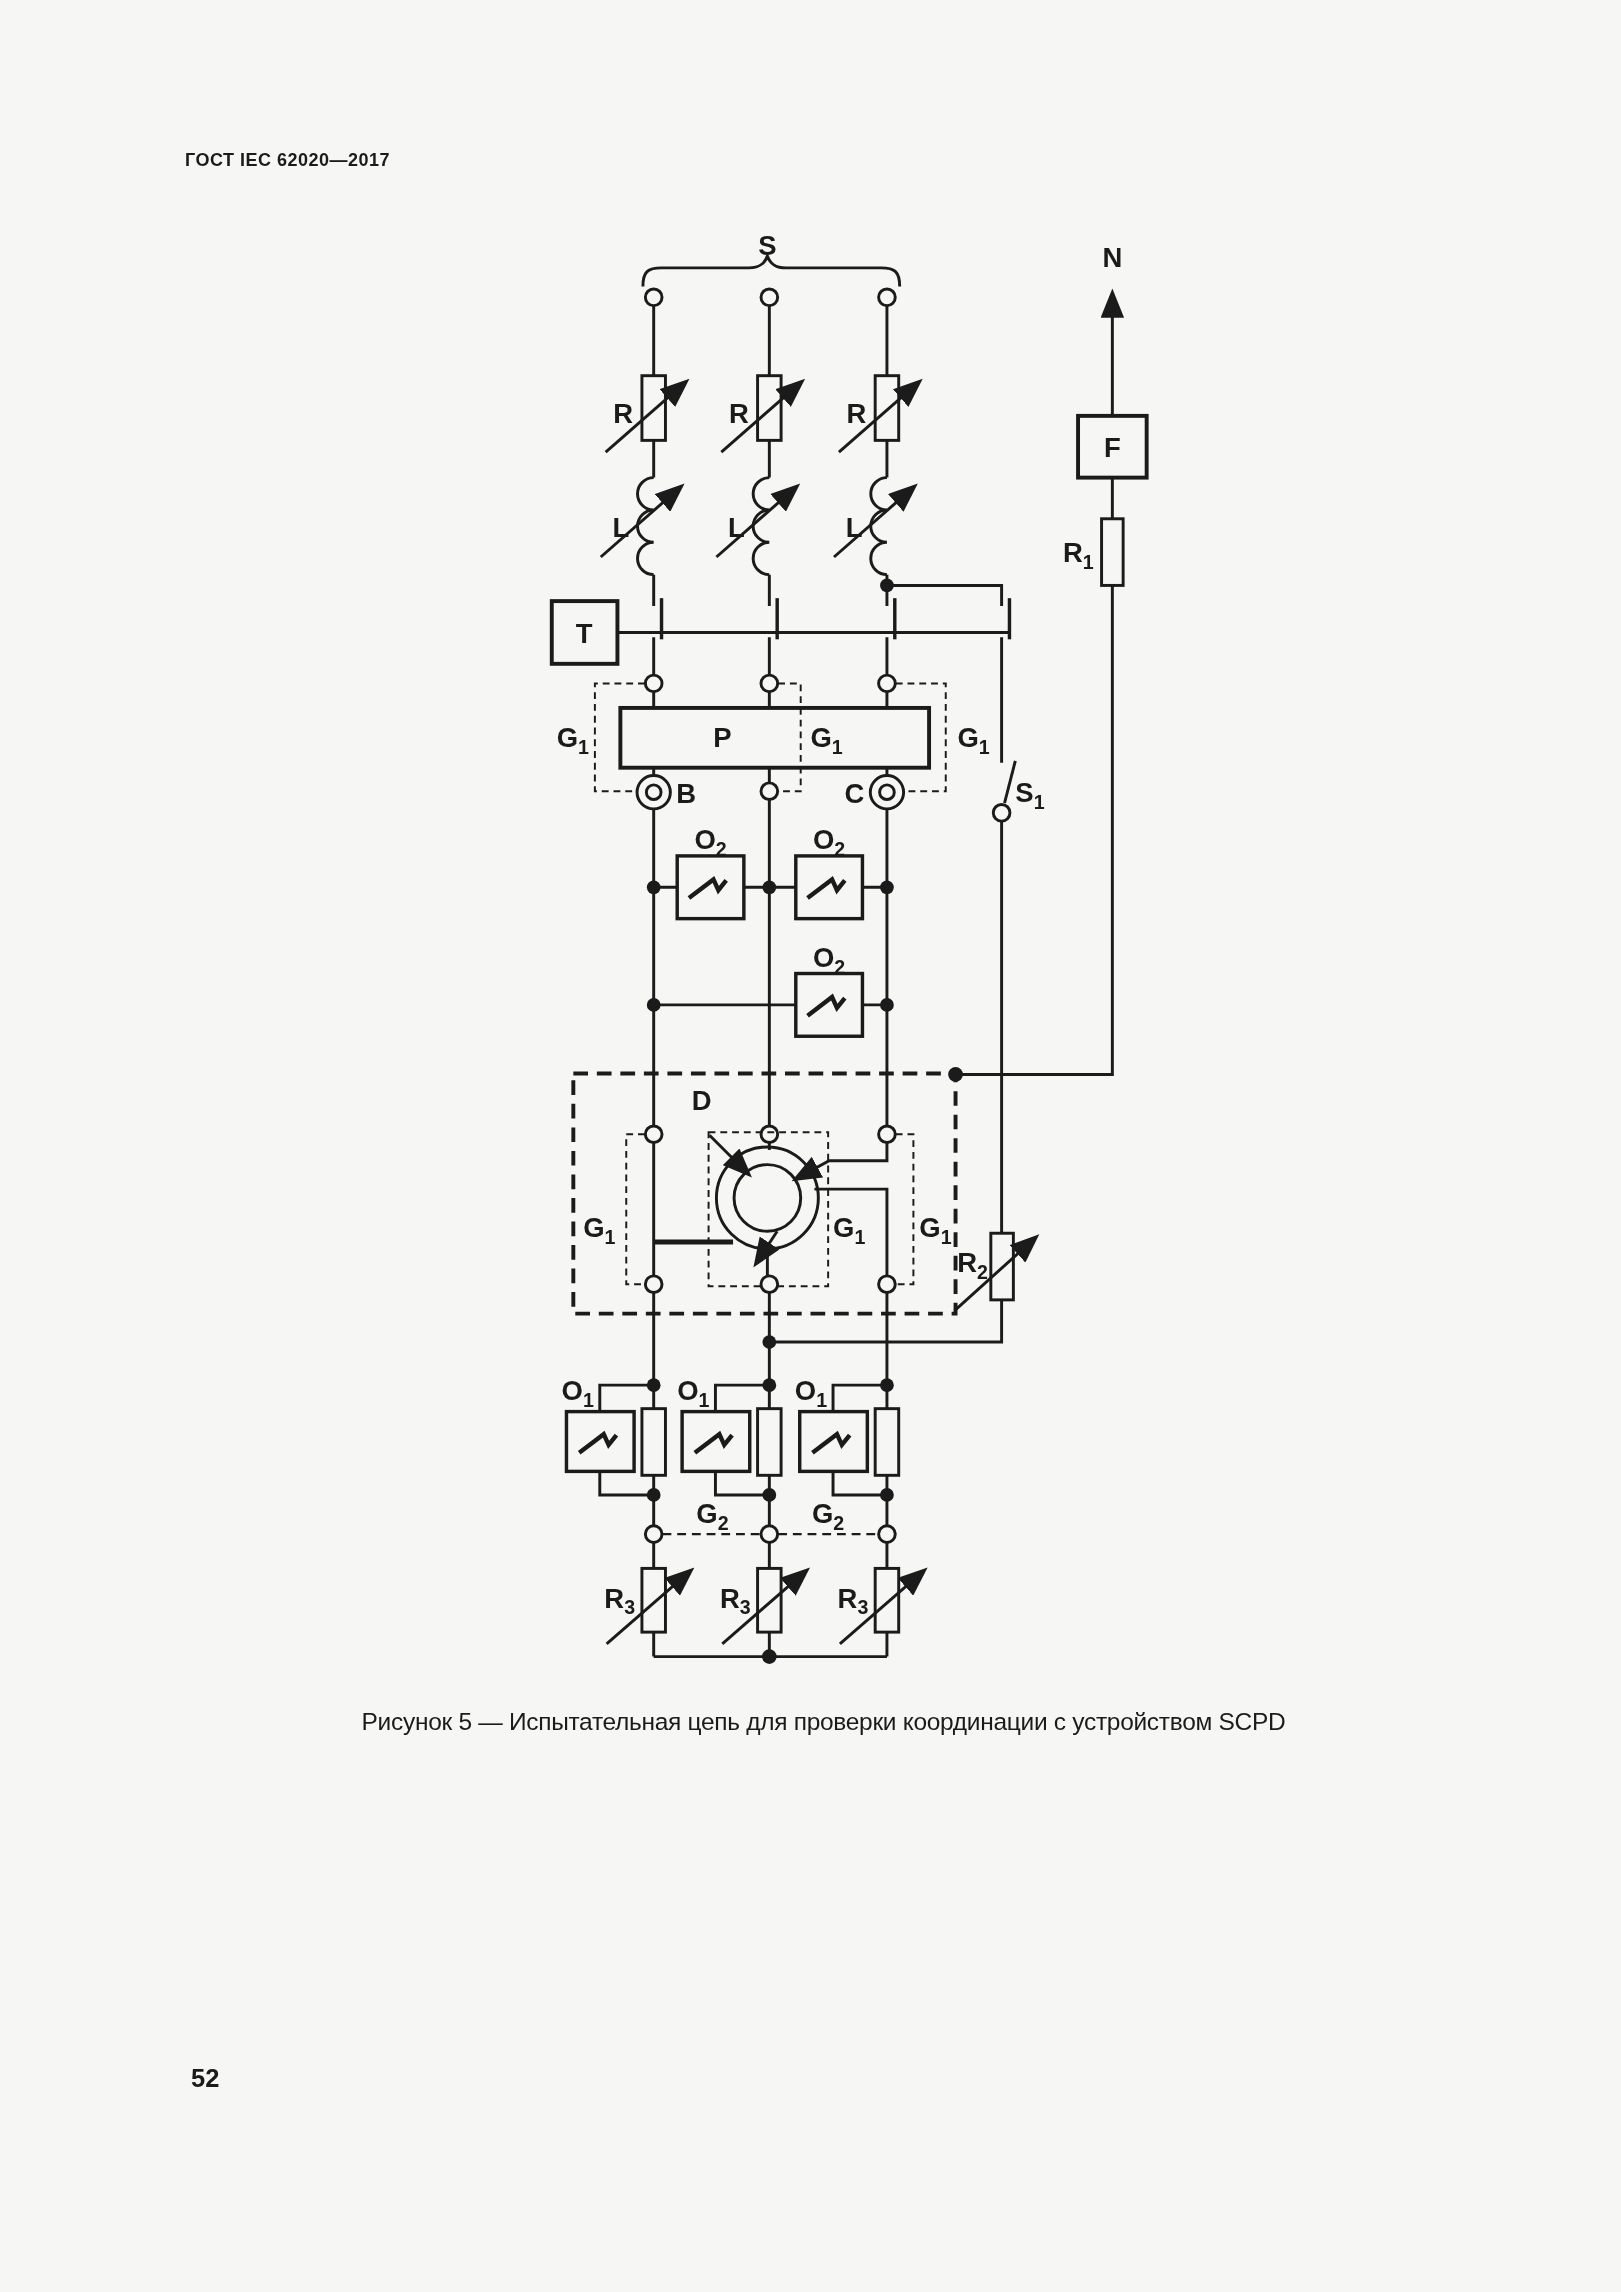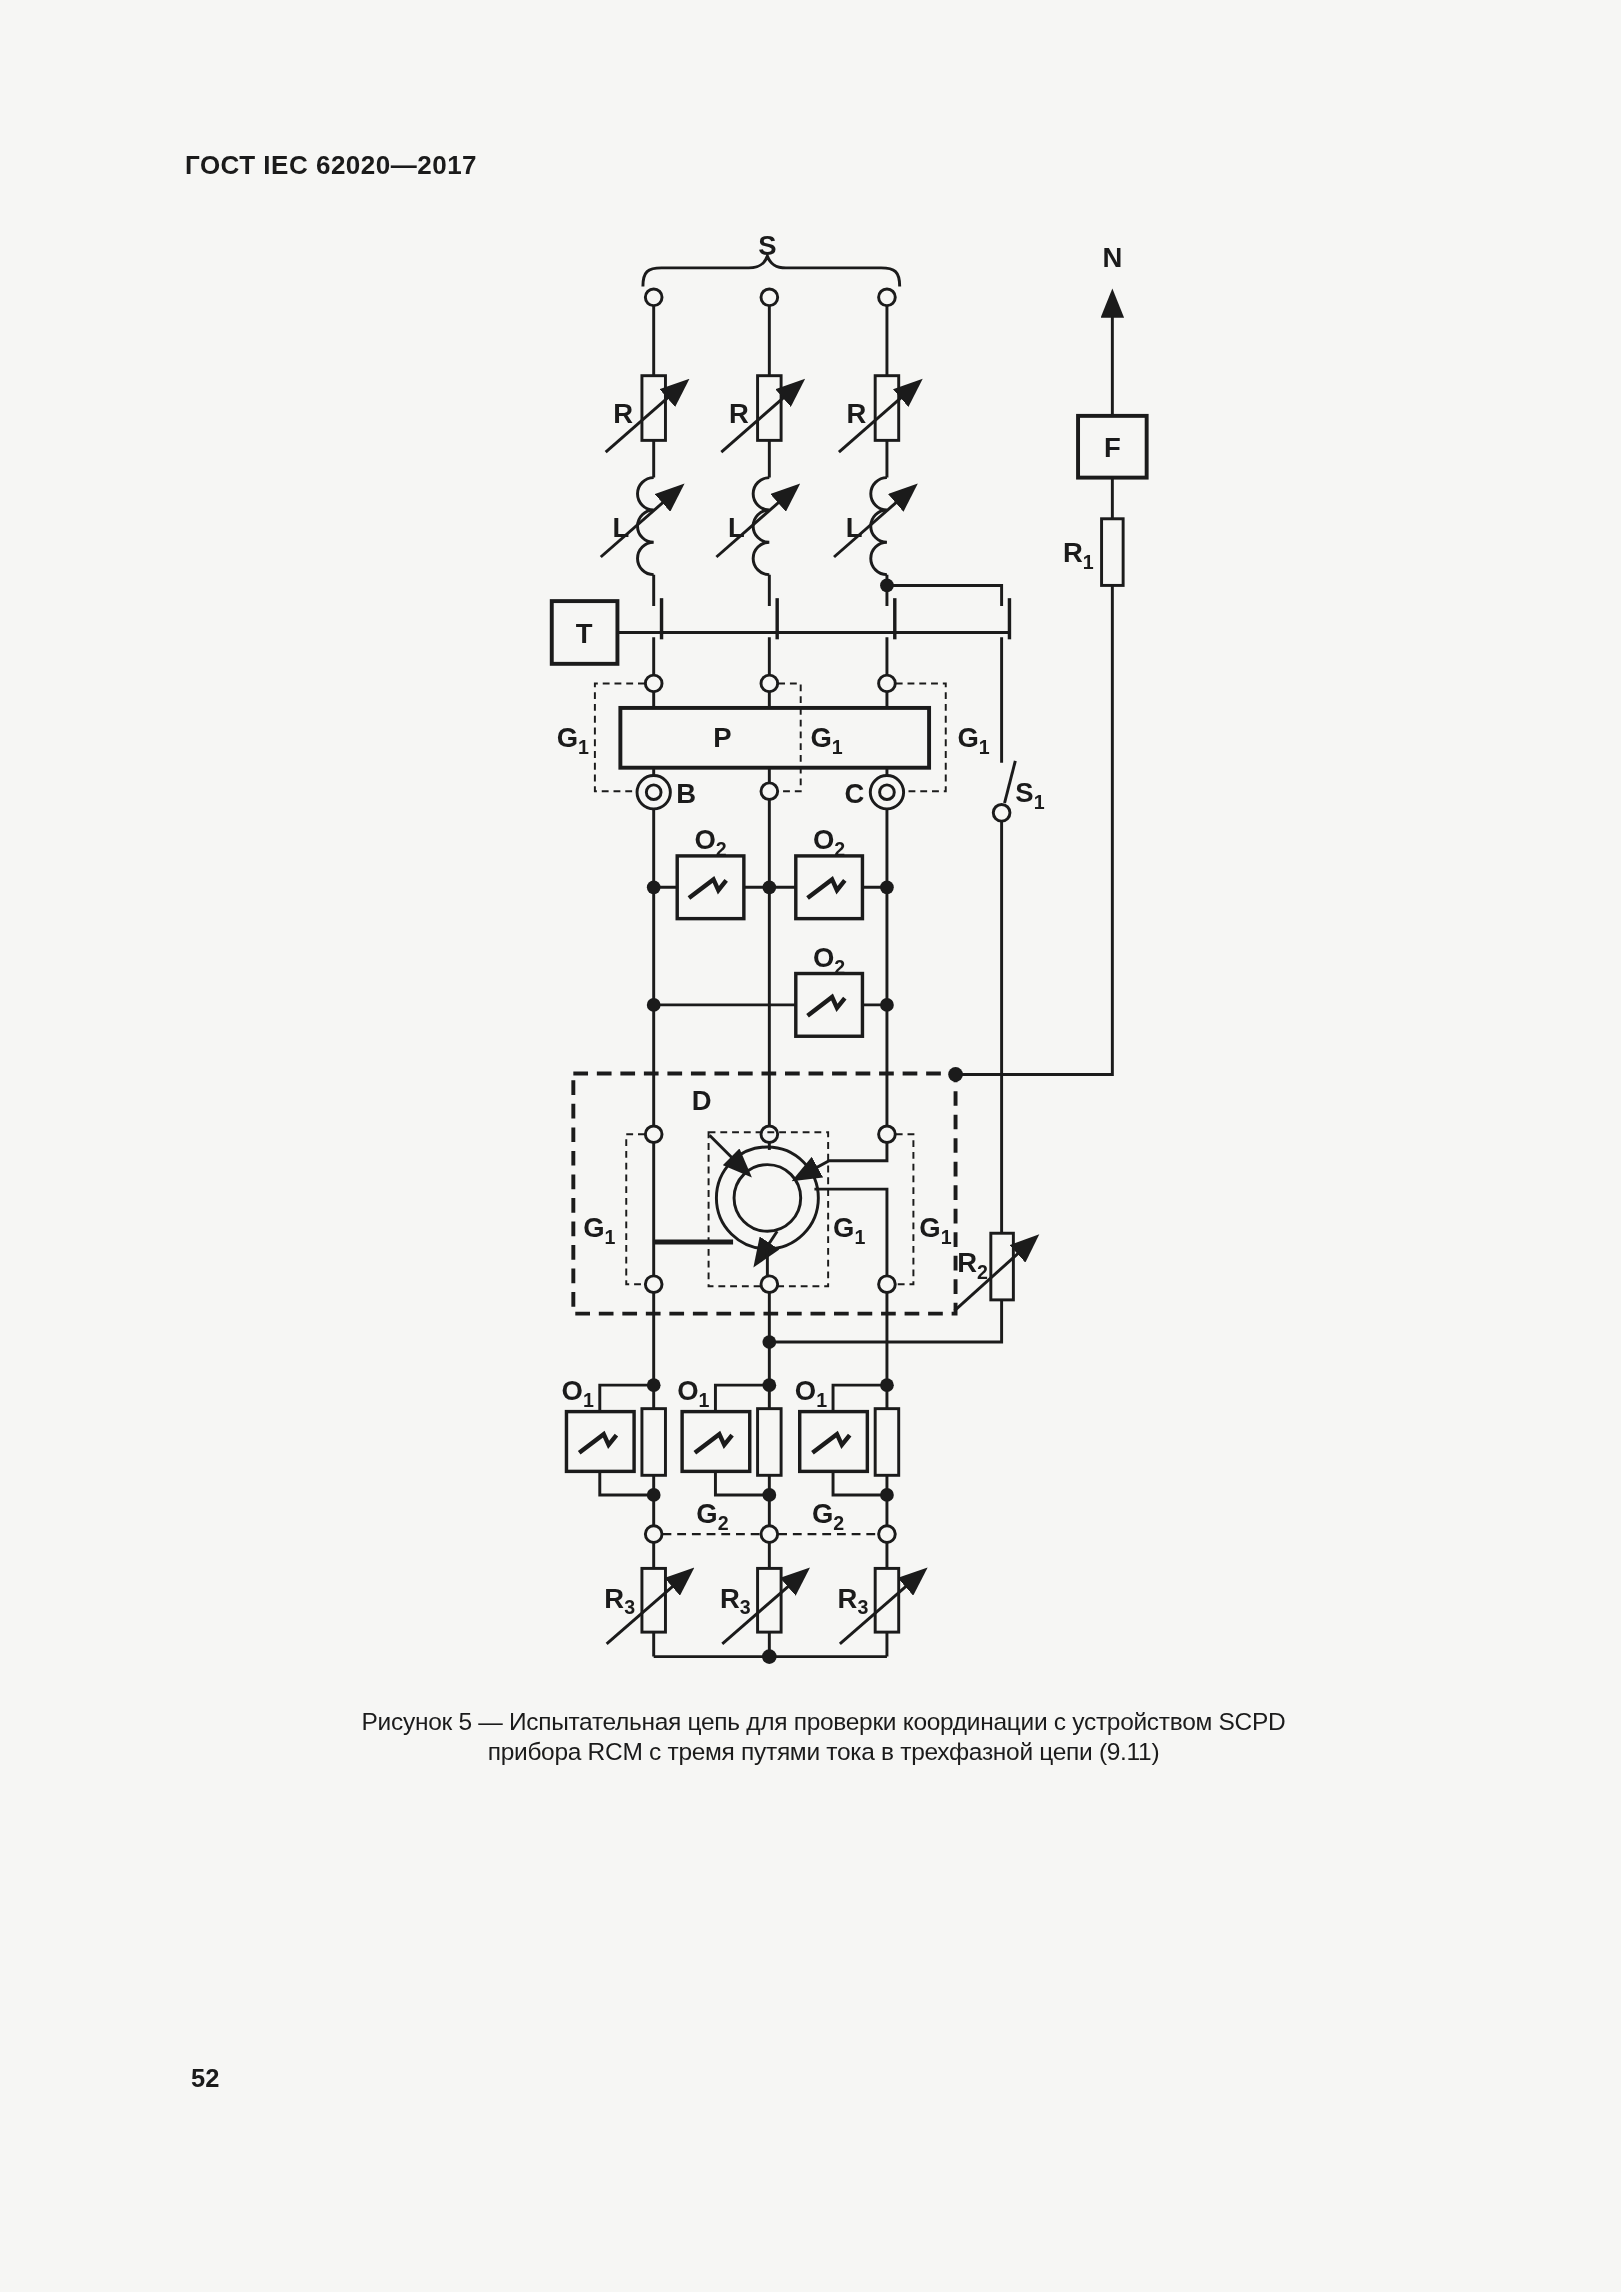--- a/index.html
+++ b/index.html
@@ -7,21 +7,21 @@
     width:1621px;height:2293px;
     background:#f6f6f4;
     font-family:"Liberation Sans", sans-serif;
     color:#1b1b1b;
     position:relative;
     overflow:hidden;
   }
   .page{position:absolute;inset:0;}
   .header{
     position:absolute;left:185px;top:150px;
-    font-size:26px;font-weight:bold;letter-spacing:0.5px;
+    font-size:18px;font-weight:bold;letter-spacing:0.5px;
   }
   .caption{
     position:absolute;left:164px;top:1707px;width:1319px;
     text-align:center;font-size:24.5px;line-height:30px;
     letter-spacing:-0.3px;
   }
   .page-number{
     position:absolute;left:191px;top:2064px;
     font-size:25.5px;
     font-weight:bold;
@@ -271,18 +271,17 @@
       <circle class="dot" cx="785" cy="1525" r="7"></circle>
       <circle class="dot" cx="905" cy="1525" r="7"></circle>
       <circle class="dot" cx="785" cy="1690" r="7.5"></circle>
     </g>
 
     <text text-anchor="middle" x="783" y="260">S</text>
   </svg>
 
   <div class="caption">
     <div>Рисунок 5 — Испытательная цепь для проверки координации с устройством SCPD</div>
-    <div>прибора RCM с тремя путями тока в трехфазной цепи (9.11)</div>
   </div>
 
   <div class="page-number">52</div>
 </div>
 
 
 </body></html>

